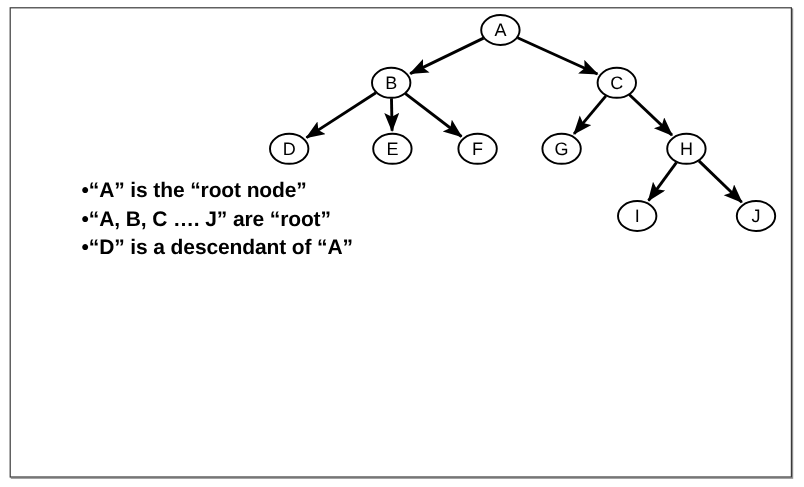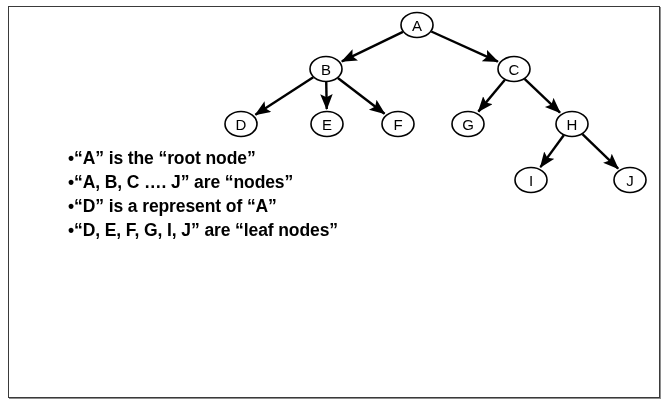--- a/index.html
+++ b/index.html
@@ -121,18 +121,17 @@
         </g>
         <g>
           <ellipse cx="630" cy="180" rx="16" ry="12.5" fill="#ffffff" stroke="#000000" stroke-width="1.6"></ellipse>
           <text x="630" y="180.5" class="node-label">J</text>
         </g>
       </g>
   </svg>
 
   <div id="legend">
       <div class="legend-line">•“A” is the “root node”</div>
-      <div class="legend-line">•“A, B, C …. J” are “nodes”</div>
-      <div class="legend-line">•“D” is a represent of “A”</div>
-      <div class="legend-line">•“D, E, F, G, I, J” are “leaf nodes”</div>
+      <div class="legend-line">•“A, B, C …. J” are “root”</div>
+      <div class="legend-line">•“D” is a descendant of “A”</div>
     </div>
 
 </div>
 
 </body></html>

